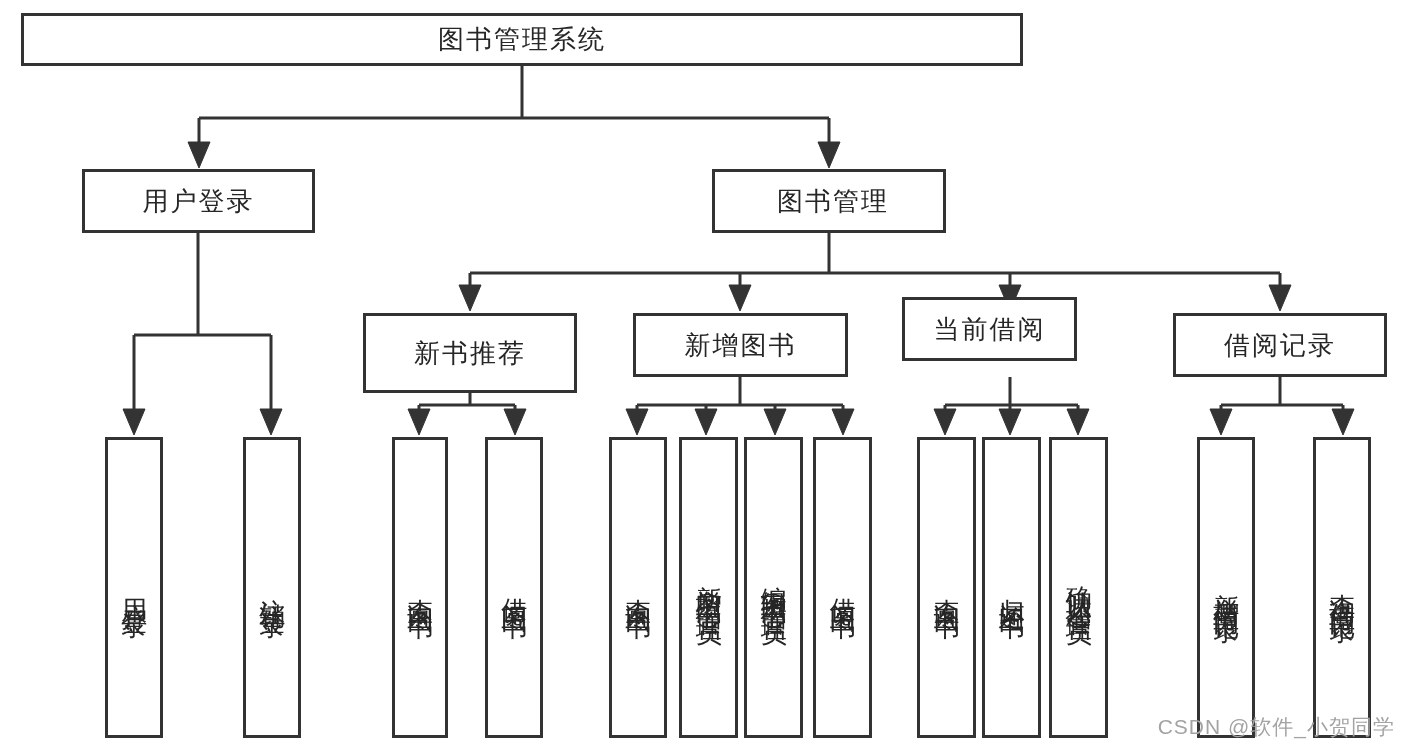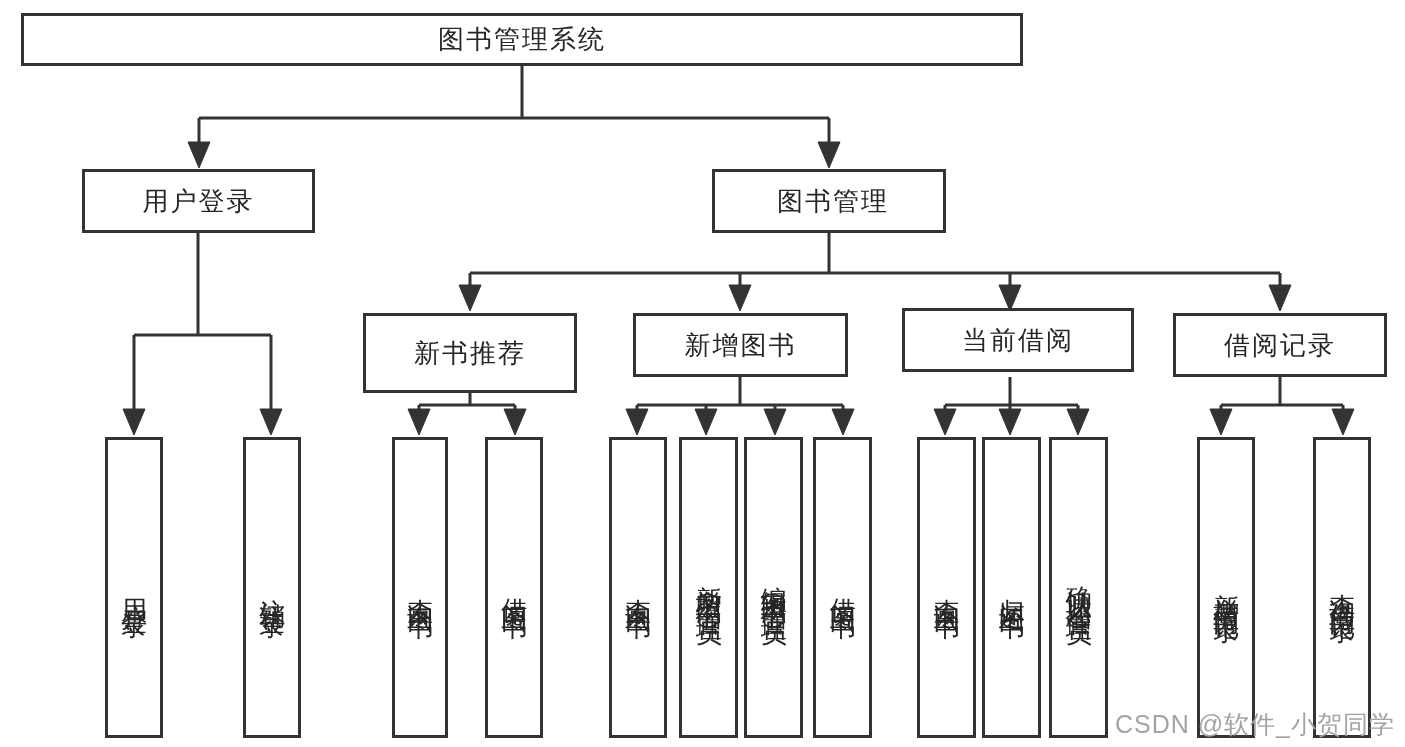--- a/index.html
+++ b/index.html
@@ -19,38 +19,38 @@
   .leaf .v-label{
     writing-mode:vertical-rl;text-orientation:mixed;
     font-size:26px;line-height:1.05;letter-spacing:5px;white-space:nowrap;
   }
   
   .n-root{left:21px;top:13px;width:1002px;height:53px;}
   .n-user-login{left:82px;top:169px;width:233px;height:64px;}
   .n-book-mgmt{left:712px;top:169px;width:234px;height:64px;padding-left:8px;}
   .n-new-book{left:363px;top:313px;width:214px;height:80px;}
   .n-borrow{left:633px;top:313px;width:215px;height:64px;}
-  .n-current{left:902px;top:308px;width:232px;height:64px;text-align:center;}
+  .n-current{left:902px;top:297px;width:175px;height:64px;text-align:center;}
   .n-records{left:1173px;top:313px;width:214px;height:64px;text-align:right;}
   .leaf{top:437px;height:301px;}
   .lf-1{left:105px;width:58px;}
   .lf-2{left:243px;width:58px;}
   .lf-3{left:392px;width:56px;}
   .lf-4{left:485px;width:58px;}
   .lf-5{left:609px;width:58px;}
   .lf-6{left:679px;width:59px;}
   .lf-7{left:744px;width:59px;}
   .lf-8{left:813px;width:59px;}
   .lf-9{left:917px;width:59px;}
   .lf-10{left:982px;width:59px;}
   .lf-11{left:1049px;width:59px;}
   .lf-12{left:1197px;width:58px;}
   .lf-13{left:1313px;width:58px;}
   .watermark{
-    position:absolute;right:10px;bottom:6px;font-size:25px;color:#a3a3a3;
+    position:absolute;right:10px;bottom:6px;font-size:21px;color:#a3a3a3;
     letter-spacing:1px;white-space:nowrap;z-index:10;
   }
 </style>
 </head>
 <body>
 
 <div class="stage">
 
   <svg class="connectors" width="1405" height="747" viewBox="0 0 1405 747">
     <g stroke="#333333" stroke-width="3" fill="none">

